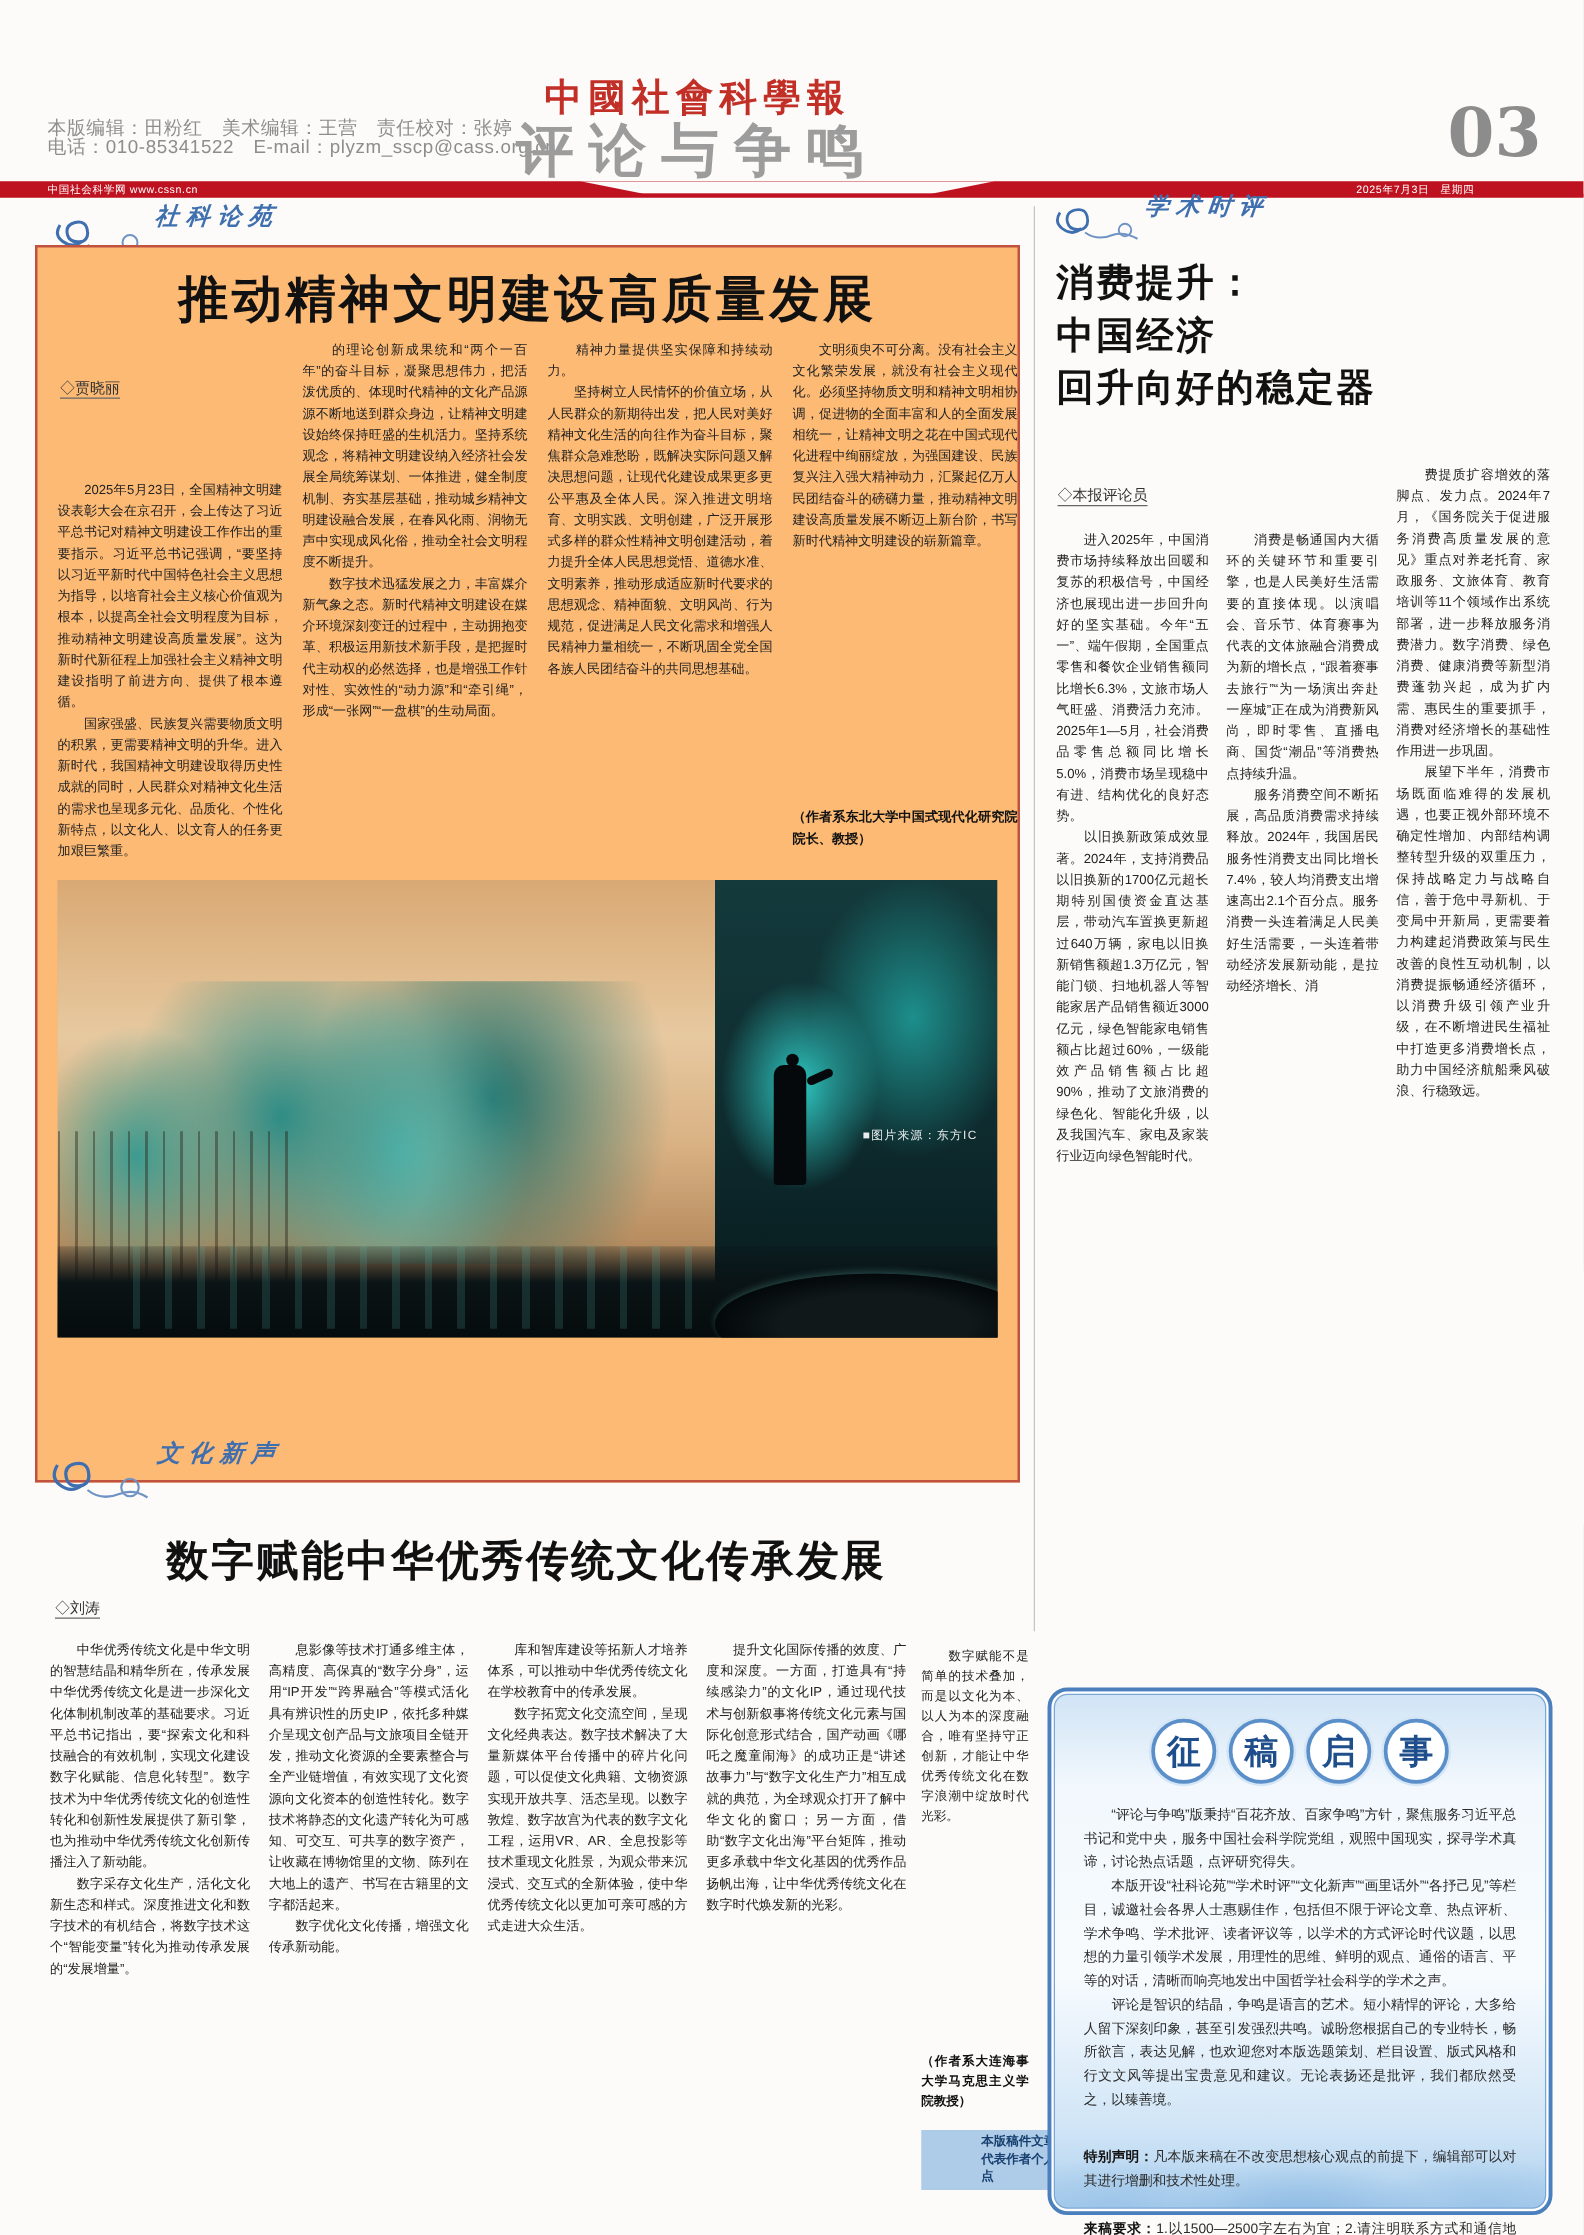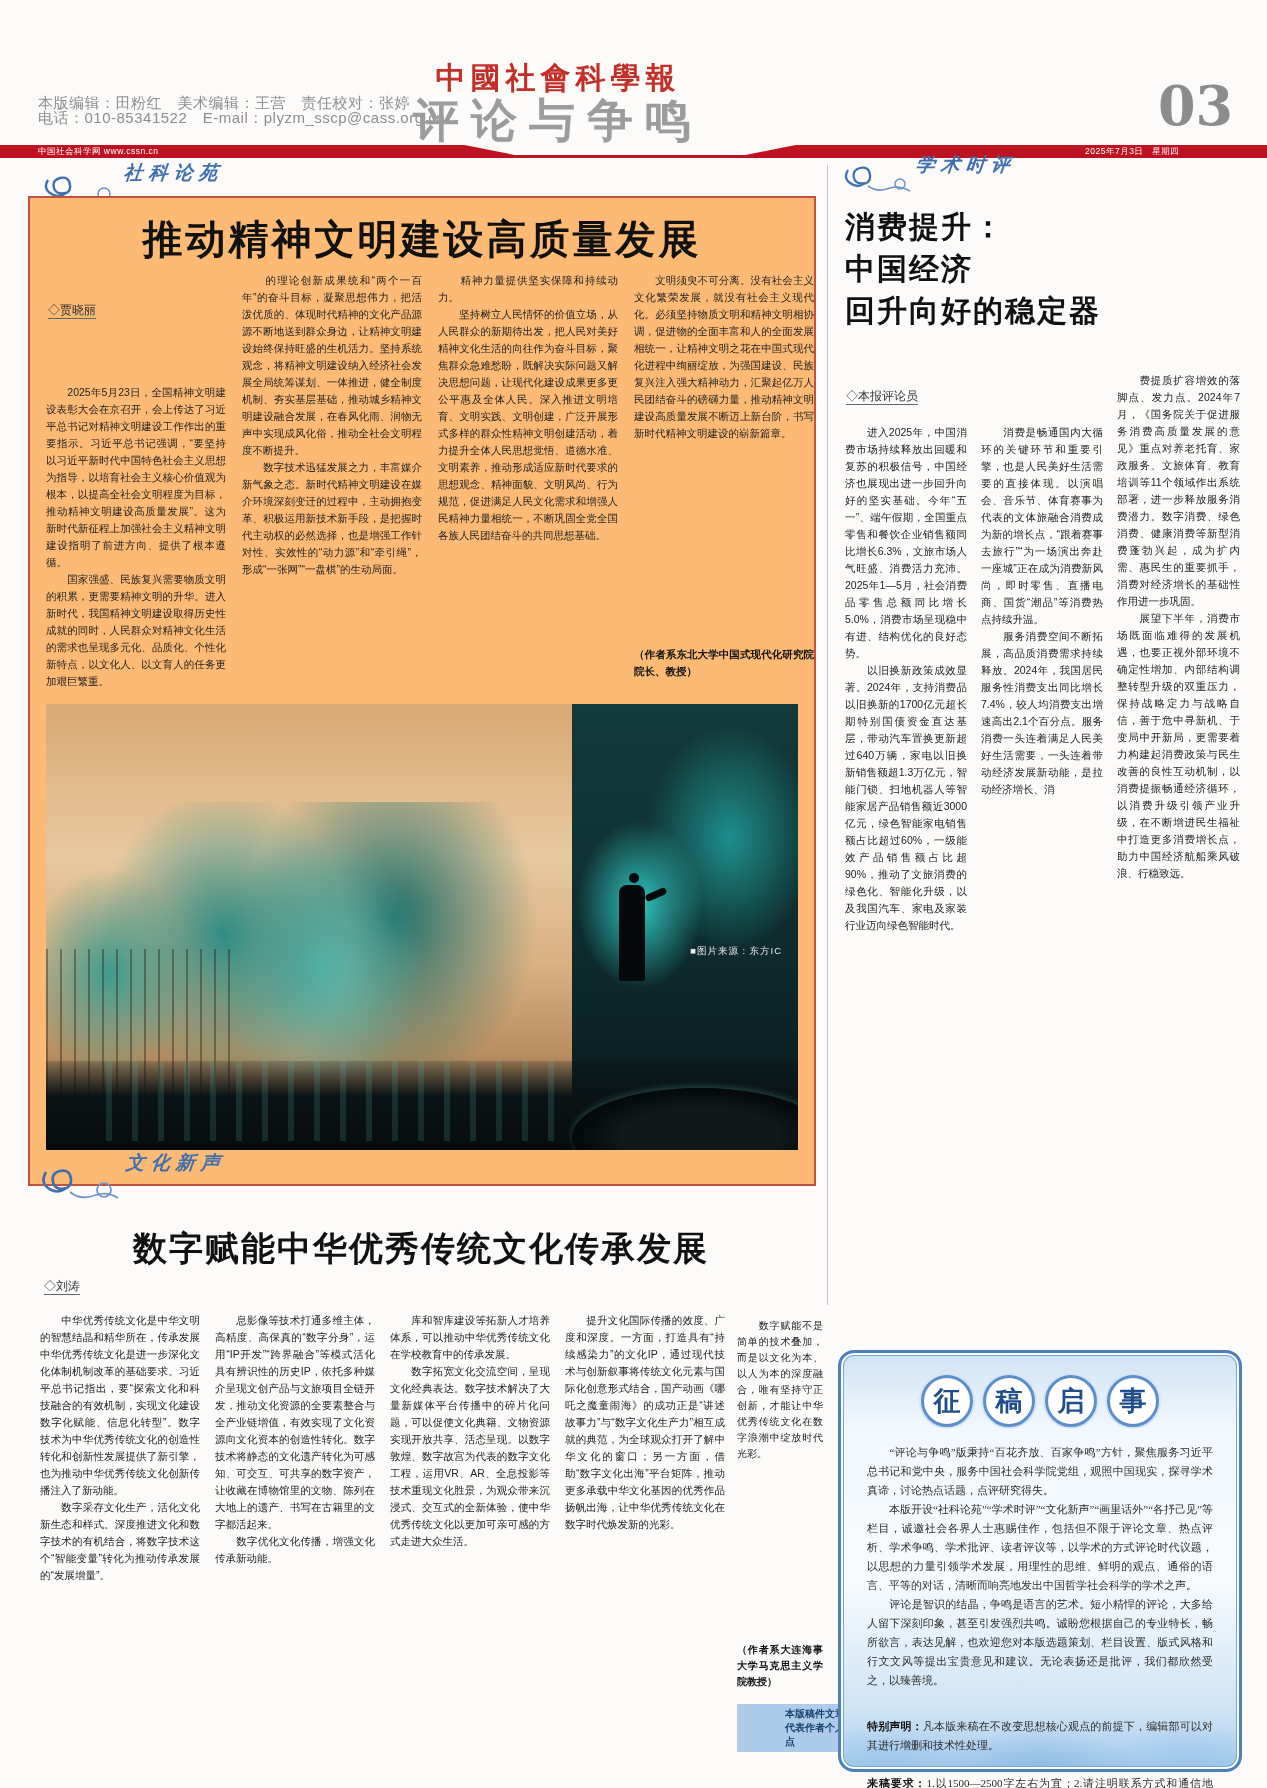--- a/index.html
+++ b/index.html
@@ -41,21 +41,21 @@
   .cfp{border:3px solid #4b7fbd;border-radius:16px;background:
        radial-gradient(140px 60px at 12% 100%, #9cc4e8 0%, rgba(156,196,232,0) 70%),
        radial-gradient(160px 70px at 50% 102%, #8ab8e2 0%, rgba(138,184,226,0) 70%),
        radial-gradient(140px 60px at 88% 100%, #9cc4e8 0%, rgba(156,196,232,0) 70%),
        linear-gradient(180deg,#cfe3f5 0%,#f2f8fd 18%,#f7fbfe 55%,#cfe4f6 85%,#a9cdec 100%);
        box-shadow:inset 0 0 0 2px #fff, inset 0 0 0 3px #7ba7d6;}
   .cfp-title{display:flex;gap:10px;justify-content:center;}
   .cfp-title .ch{width:46px;height:46px;border-radius:50%;background:#fff;border:3px solid #5b8fc9;
        box-shadow:0 0 0 2px #d4e6f6;color:#1f4e8c;font-weight:bold;font-size:27px;
        display:flex;align-items:center;justify-content:center;font-family:"DejaVu Serif",serif;}
-  .cfp-body{font-size:11px;line-height:19px;text-align:justify;color:#2b2b2b;white-space:pre-line;font-family:Liberation Serif, serif;}
+  .cfp-body{font-size:11px;line-height:19px;text-align:justify;color:#2b2b2b;white-space:pre-line;}
   .cfp-lead{font-weight:bold;color:#111;}
   .cloud-swirl{flex:none;}
 </style>
 </head>
 <body>
 
 <div id="page">
 
   <div class="abs edition-info" style="left:38px;top:95px;">
     <div>本版编辑：田粉红　美术编辑：王营　责任校对：张婷</div>
@@ -89,21 +89,21 @@
 
     <div class="abs col" style="left:16px;top:142px;width:180px;height:358px;margin-top:44px;">　　2025年5月23日，全国精神文明建设表彰大会在京召开，会上传达了习近平总书记对精神文明建设工作作出的重要指示。习近平总书记强调，“要坚持以习近平新时代中国特色社会主义思想为指导，以培育社会主义核心价值观为根本，以提高全社会文明程度为目标，推动精神文明建设高质量发展”。这为新时代新征程上加强社会主义精神文明建设指明了前进方向、提供了根本遵循。
 　　国家强盛、民族复兴需要物质文明的积累，更需要精神文明的升华。进入新时代，我国精神文明建设取得历史性成就的同时，人民群众对精神文化生活的需求也呈现多元化、品质化、个性化新特点，以文化人、以文育人的任务更加艰巨繁重。</div>
     <div class="abs col" style="left:212px;top:74px;width:180px;height:426px;">　　的理论创新成果统和“两个一百年”的奋斗目标，凝聚思想伟力，把活泼优质的、体现时代精神的文化产品源源不断地送到群众身边，让精神文明建设始终保持旺盛的生机活力。坚持系统观念，将精神文明建设纳入经济社会发展全局统筹谋划、一体推进，健全制度机制、夯实基层基础，推动城乡精神文明建设融合发展，在春风化雨、润物无声中实现成风化俗，推动全社会文明程度不断提升。
 　　数字技术迅猛发展之力，丰富媒介新气象之态。新时代精神文明建设在媒介环境深刻变迁的过程中，主动拥抱变革、积极运用新技术新手段，是把握时代主动权的必然选择，也是增强工作针对性、实效性的“动力源”和“牵引绳”，形成“一张网”“一盘棋”的生动局面。</div>
     <div class="abs col" style="left:408px;top:74px;width:180px;height:426px;">　　精神力量提供坚实保障和持续动力。
 　　坚持树立人民情怀的价值立场，从人民群众的新期待出发，把人民对美好精神文化生活的向往作为奋斗目标，聚焦群众急难愁盼，既解决实际问题又解决思想问题，让现代化建设成果更多更公平惠及全体人民。深入推进文明培育、文明实践、文明创建，广泛开展形式多样的群众性精神文明创建活动，着力提升全体人民思想觉悟、道德水准、文明素养，推动形成适应新时代要求的思想观念、精神面貌、文明风尚、行为规范，促进满足人民文化需求和增强人民精神力量相统一，不断巩固全党全国各族人民团结奋斗的共同思想基础。</div>
     <div class="abs col" style="left:604px;top:74px;width:180px;height:372px;">　　文明须臾不可分离。没有社会主义文化繁荣发展，就没有社会主义现代化。必须坚持物质文明和精神文明相协调，促进物的全面丰富和人的全面发展相统一，让精神文明之花在中国式现代化进程中绚丽绽放，为强国建设、民族复兴注入强大精神动力，汇聚起亿万人民团结奋斗的磅礴力量，推动精神文明建设高质量发展不断迈上新台阶，书写新时代精神文明建设的崭新篇章。</div>
     <div class="abs attr" style="left:604px;top:448px;width:180px;">（作者系东北大学中国式现代化研究院院长、教授）</div>
 
-    <div class="abs photo" style="left:16px;top:506px;width:752px;height:446px;">
+    <div class="abs photo" style="left:16px;top:506px;width:752px;height:366px;">
 
       <div class="ph" style="left:0;top:0;width:70%;height:100%;background:
         linear-gradient(180deg,#d9a974 0%,#e7c9a0 34%,#d9b183 58%,#b98f62 78%,#6b5238 100%);"></div>
       <div class="ph" style="left:0;top:22%;width:70%;height:62%;background:
         radial-gradient(120px 150px at 12% 62%, #3c9b90 0%, rgba(60,155,144,0) 70%),
         radial-gradient(180px 210px at 34% 48%, #2f8d86 0%, rgba(47,141,134,0) 70%),
         radial-gradient(150px 190px at 52% 60%, #57b8ae 0%, rgba(87,184,174,0) 70%),
         radial-gradient(200px 240px at 66% 42%, #1f6f6a 0%, rgba(31,111,106,0) 72%);"></div>
       <div class="ph" style="left:0;top:55%;width:26%;height:35%;opacity:.55;background:
         repeating-linear-gradient(90deg, rgba(40,30,20,.75) 0 2px, rgba(40,30,20,0) 2px 14px);"></div>

